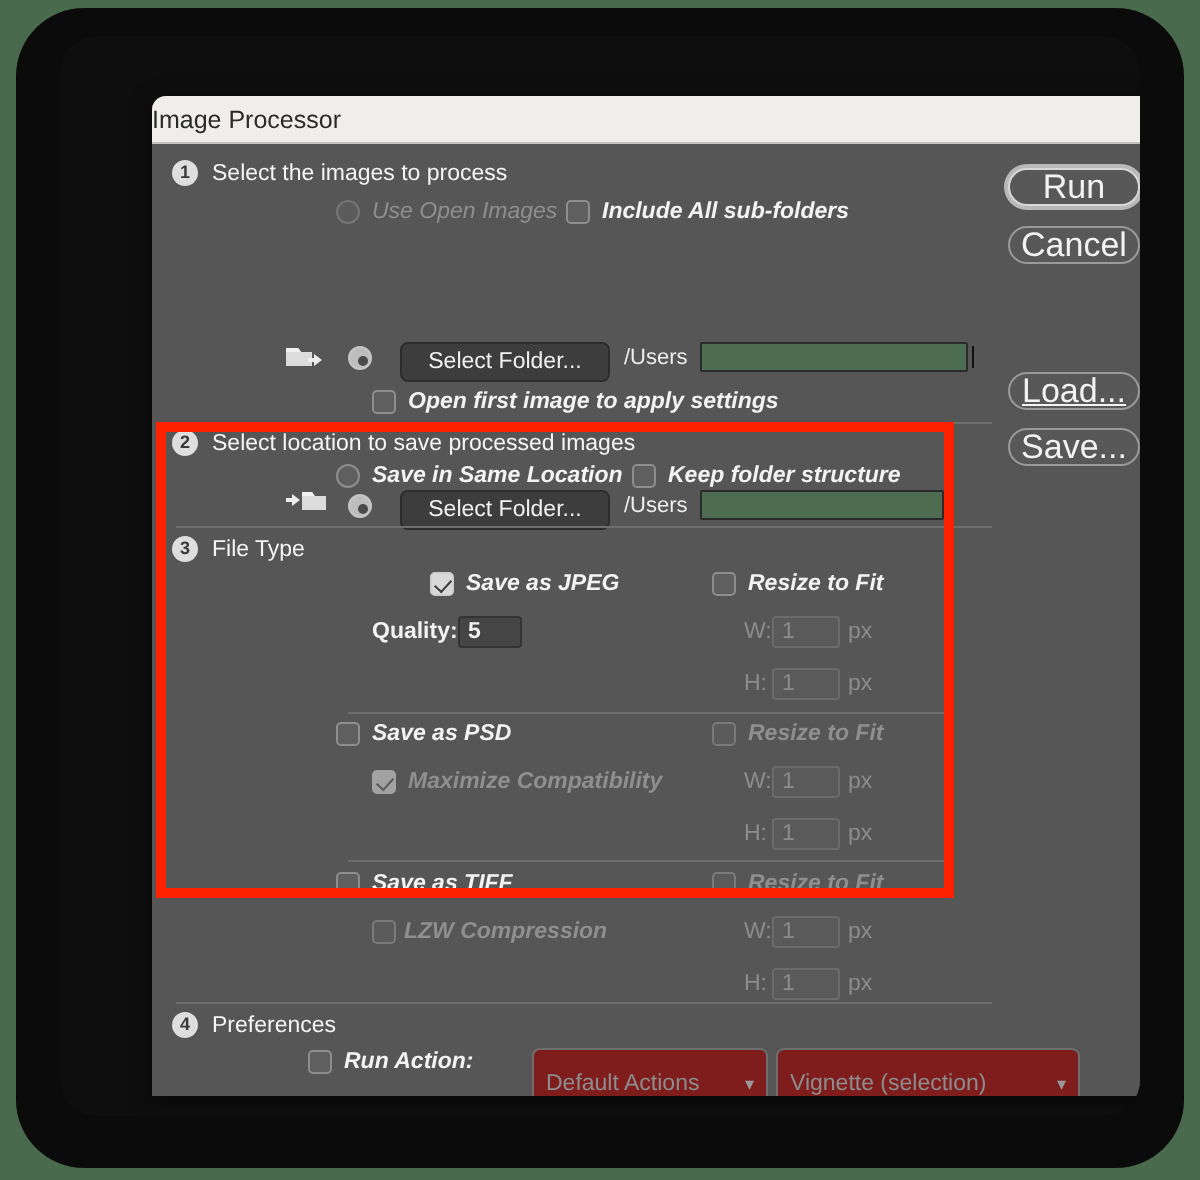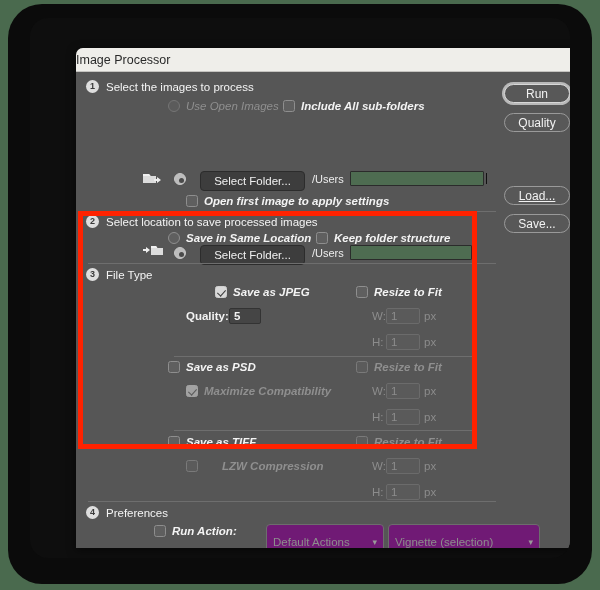--- a/index.html
+++ b/index.html
@@ -188,21 +188,21 @@
     position: absolute;
     right: 0; top: 0;
     width: 88px; height: 100%;
   }
   .cap {
     width: 66px; height: 19px;
     border-radius: 10px;
     border: 1px solid #9a9a9a;
     background: #585858;
     color: #f2f2f2;
-    font-size: 12px;
+    font-size: 17px;
     display: flex; align-items: center; justify-content: center;
     cursor: default;
   }
   .cap.focus {
     box-shadow: 0 0 0 2px #b9b9b9;
     border-color: #d8d8d8;
   }
 
   
   #filetype-box {
@@ -211,21 +211,21 @@
     width: 399px; height: 238px;
     border: 5px solid #ff2200;
     pointer-events: none;
     z-index: 5;
   }
   
   .folder-ico { flex: none; }
   
   .sel {
     height: 35px;
-    background: #701a75;
+    background: #7f1d1d;
     border: 1px solid #6d6d6d;
     border-radius: 4px;
     color: #8d8d8d;
     font-size: 11.5px;
     display: flex; align-items: center;
     padding: 0 6px;
     position: relative;
   }
   .sel .chev {
     position: absolute; right: 6px; top: 50%;
@@ -364,21 +364,21 @@
       <span class="axis dim" style="position:absolute;left:296px;top:339px;">H:</span>
       <div class="numfield dim" style="position:absolute;left:310px;top:337px;">1</div>
       <span class="unit dim" style="position:absolute;left:348px;top:339px;">px</span>
 
       <div class="divider" style="position:absolute;left:86px;top:358px;width:298px;"></div>
 
       <div class="row" style="position:absolute;left:92px;top:364px;gap:6px;">
         <span class="cb"></span>
         <span class="lbl" style="font-weight:bold">Save as TIFF</span>
       </div>
-      <div class="row" style="position:absolute;left:110px;top:388px;gap:24px;">
+      <div class="row" style="position:absolute;left:110px;top:388px;gap:4px;">
         <span class="cb dim"></span>
         <span class="lbl dim" style="font-weight:bold">LZW Compression</span>
       </div>
       <div class="row" style="position:absolute;left:280px;top:364px;gap:6px;">
         <span class="cb dim"></span>
         <span class="lbl dim" style="font-weight:bold">Resize to Fit</span>
       </div>
       <span class="axis dim" style="position:absolute;left:296px;top:388px;">W:</span>
       <div class="numfield dim" style="position:absolute;left:310px;top:386px;">1</div>
       <span class="unit dim" style="position:absolute;left:348px;top:388px;">px</span>
@@ -405,21 +405,21 @@
 
       <div class="sel" style="position:absolute;left:312px;top:452px;width:152px;">
         <span>Vignette (selection)</span>
         <span class="chev">▾</span>
       </div>
 
     </div>
 
     <div id="rightcol">
       <div class="cap focus" style="position:absolute;left:8px;top:12px;">Run</div>
-      <div class="cap" style="position:absolute;left:8px;top:41px;">Quality</div>
+      <div class="cap" style="position:absolute;left:8px;top:41px;">Cancel</div>
       <div class="cap" style="position:absolute;left:8px;top:114px;text-decoration:underline;">Load...</div>
       <div class="cap" style="position:absolute;left:8px;top:142px;">Save...</div>
     </div>
 
   </div>
 </div>
 
 <div id="filetype-box" style="border-color: rgb(255, 34, 0);"></div>
 
 </div>

